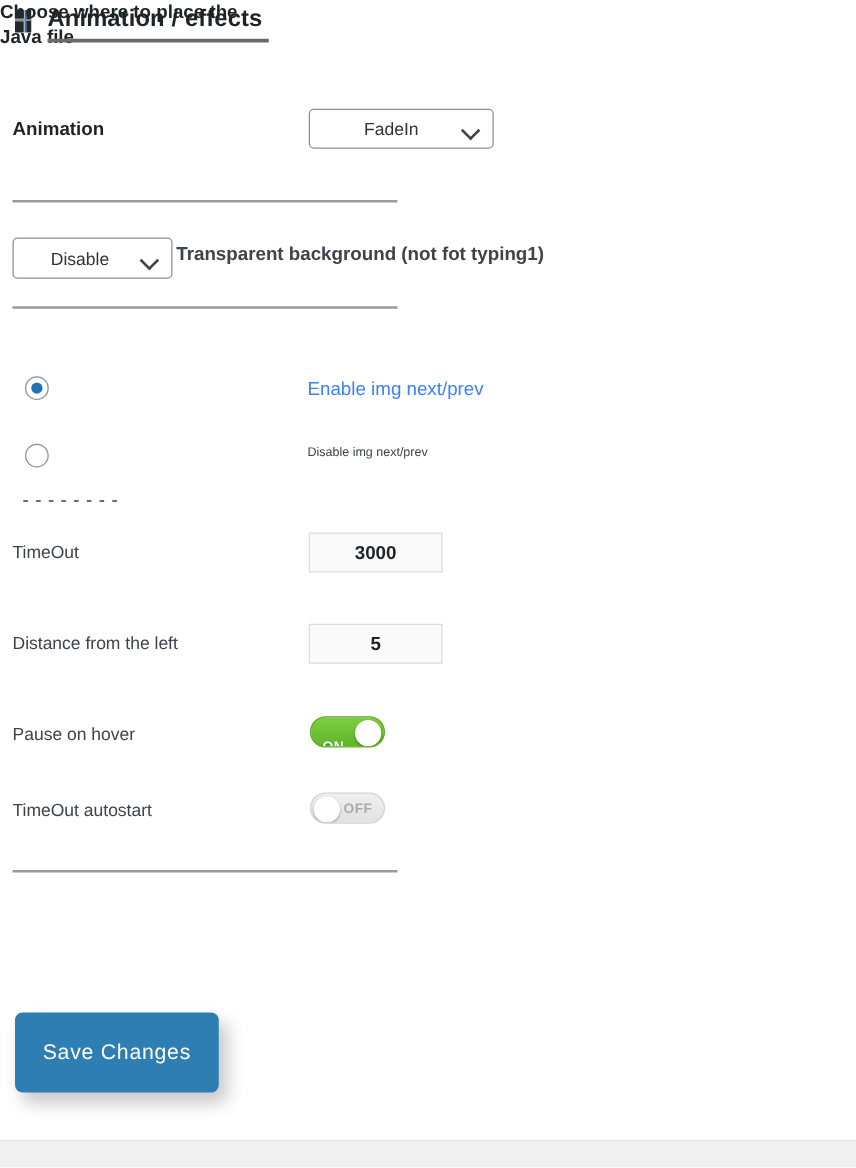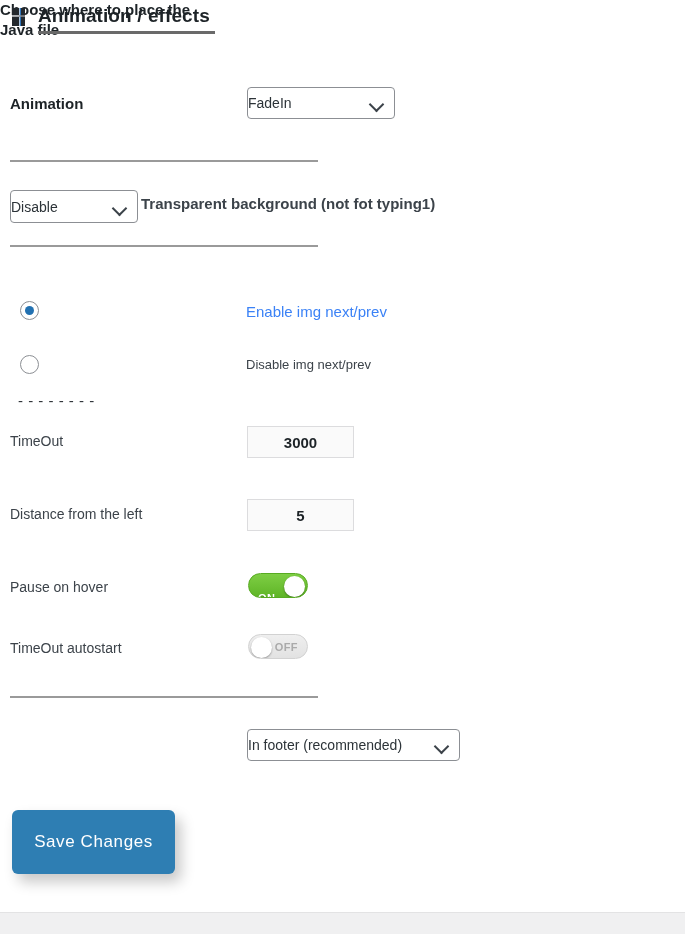--- a/index.html
+++ b/index.html
@@ -92,21 +92,21 @@
     white-space: nowrap;
   }
   .lbl.bold {
     font-weight: bold;
     color: #1d2327;
   }
 
   .lbl-animation { left: 10px; top: 95px; font-size: 15px; }
   .lbl-transparent { left: 141px; top: 195px; font-size: 15px; color: #3c434a; font-weight: bold; }
   .lbl-enable-next { left: 246px; top: 303px; font-size: 15px; color: #3b82f6; }
-  .lbl-disable-next { left: 246px; top: 357px; font-size: 13px; color: #3c434a; }
+  .lbl-disable-next { left: 246px; top: 357px; font-size: 10px; color: #3c434a; }
   .lbl-timeout { left: 10px; top: 433px; }
   .lbl-distance { left: 10px; top: 506px; }
   .lbl-pause { left: 10px; top: 579px; }
   .lbl-autostart { left: 10px; top: 640px; }
   .lbl-java {
     left: 10px;
     top: 729px;
     font-size: 15px;
     font-weight: bold;
     color: #1d2327;
@@ -120,21 +120,21 @@
     position: absolute;
     box-sizing: border-box;
     border: 1px solid #8c8f94;
     border-radius: 4px;
     background: #ffffff;
     color: #2c3338;
     font-size: 14px;
     font-family: "Liberation Sans", sans-serif;
     display: flex;
     align-items: center;
-    justify-content: flex-start;
+    justify-content: center;
     cursor: pointer;
   }
   .select .sel-text {
     flex: 0 0 auto;
   }
   .select .chev {
     position: absolute;
     right: 12px;
     top: 50%;
     width: 11px;
@@ -373,22 +373,18 @@
 
   <div class="lbl lbl-autostart">TimeOut autostart</div>
   <div class="toggle off toggle-autostart">
     <span class="tog-text">OFF</span>
     <span class="knob"></span>
   </div>
 
   <div class="rule r3"></div>
 
   <div class="lbl-java">Choose where to place the Java file</div>
-  <div class="select select-java">
-    <span class="sel-text">In footer (recommended)</span>
-    <span class="chev"></span>
-  </div>
 
   <button class="save-btn">Save Changes</button>
 
   <div class="footer-strip"></div>
 
 </div>
 
 </body></html>

